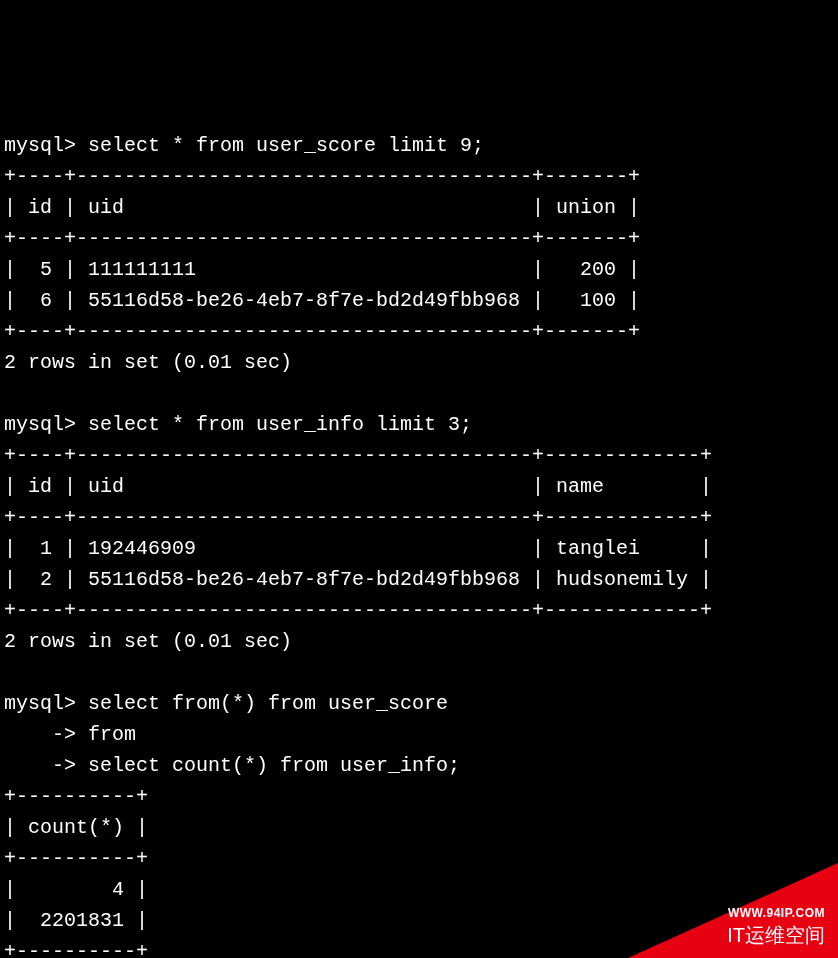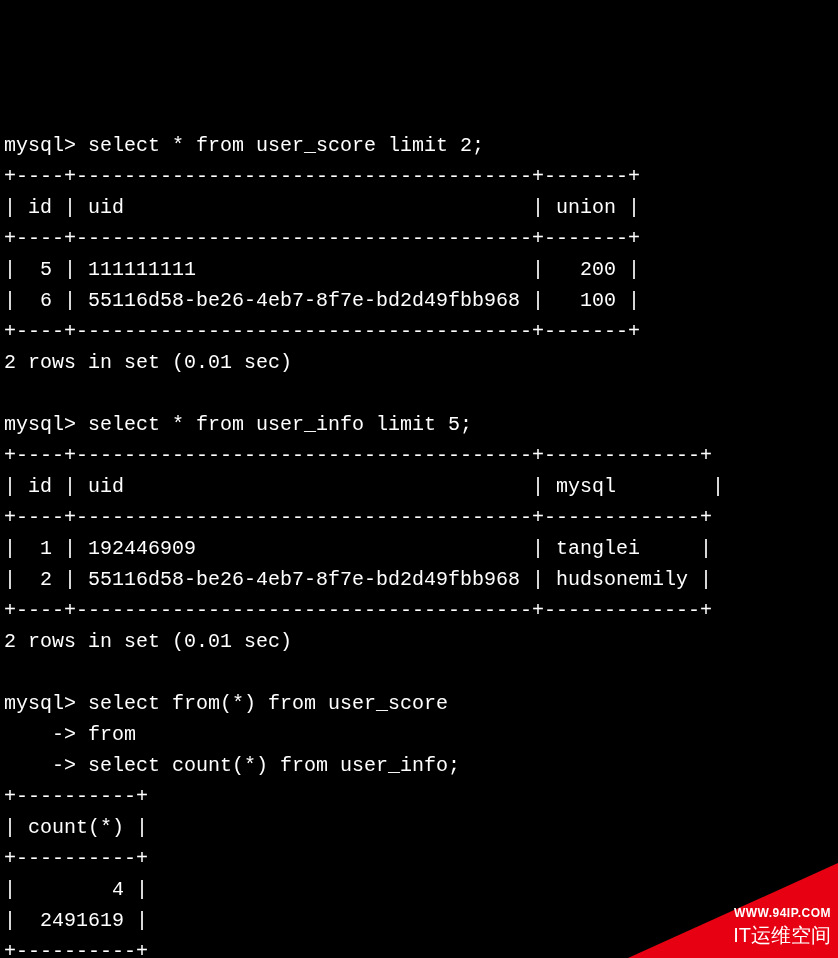--- a/index.html
+++ b/index.html
@@ -25,21 +25,21 @@
       right: 0;
       width: 0;
       height: 0;
       border-left: 210px solid transparent;
       border-bottom: 95px solid #e60012;
       z-index: 1;
     }
     .watermark-text {
       position: absolute;
       bottom: 10px;
-      right: 7px;
+      right: 13px;
       color: #ffffff;
       font-family: Arial, "Microsoft YaHei", sans-serif;
       font-weight: bold;
       text-align: right;
       z-index: 2;
       line-height: 1.3;
       white-space: normal;
     }
     .watermark-url {
       font-size: 12px;
@@ -48,46 +48,46 @@
     .watermark-brand {
       font-size: 20px;
       font-weight: 400;
     }
   </style>
 </head>
 <body>
 
 
 
-<div class="terminal"><span><span>mysql&gt;</span> <span>select * from user_score limit 2;</span></span>
+<div class="terminal"><span><span>mysql&gt;</span> <span>select * from user_score limit 9;</span></span>
 <span>+----+--------------------------------------+-------+</span>
 <span>| id | uid                                  | union |</span>
 <span>+----+--------------------------------------+-------+</span>
 <span>|  5 | 111111111                            |   200 |</span>
 <span>|  6 | 55116d58-be26-4eb7-8f7e-bd2d49fbb968 |   100 |</span>
 <span>+----+--------------------------------------+-------+</span>
 <span>2 rows in set (0.01 sec)</span>
 
-<span><span>mysql&gt;</span> <span>select * from user_info limit 5;</span></span>
+<span><span>mysql&gt;</span> <span>select * from user_info limit 3;</span></span>
 <span>+----+--------------------------------------+-------------+</span>
-<span>| id | uid                                  | mysql        |</span>
+<span>| id | uid                                  | name        |</span>
 <span>+----+--------------------------------------+-------------+</span>
 <span>|  1 | 192446909                            | tanglei     |</span>
 <span>|  2 | 55116d58-be26-4eb7-8f7e-bd2d49fbb968 | hudsonemily |</span>
 <span>+----+--------------------------------------+-------------+</span>
 <span>2 rows in set (0.01 sec)</span>
 
 <span><span>mysql&gt;</span> <span>select from(*) from user_score</span></span>
 <span><span>    -&gt;</span> <span>from</span></span>
 <span><span>    -&gt;</span> <span>select count(*) from user_info;</span></span>
 <span>+----------+</span>
 <span>| count(*) |</span>
 <span>+----------+</span>
 <span>|        4 |</span>
-<span>|  2491619 |</span>
+<span>|  2201831 |</span>
 <span>+----------+</span>
 </div>
 
 <div class="watermark-triangle"></div>
 <div class="watermark-text">
   <div class="watermark-url">WWW.94IP.COM</div>
   <div class="watermark-brand">IT运维空间</div>
 </div>
 
 

